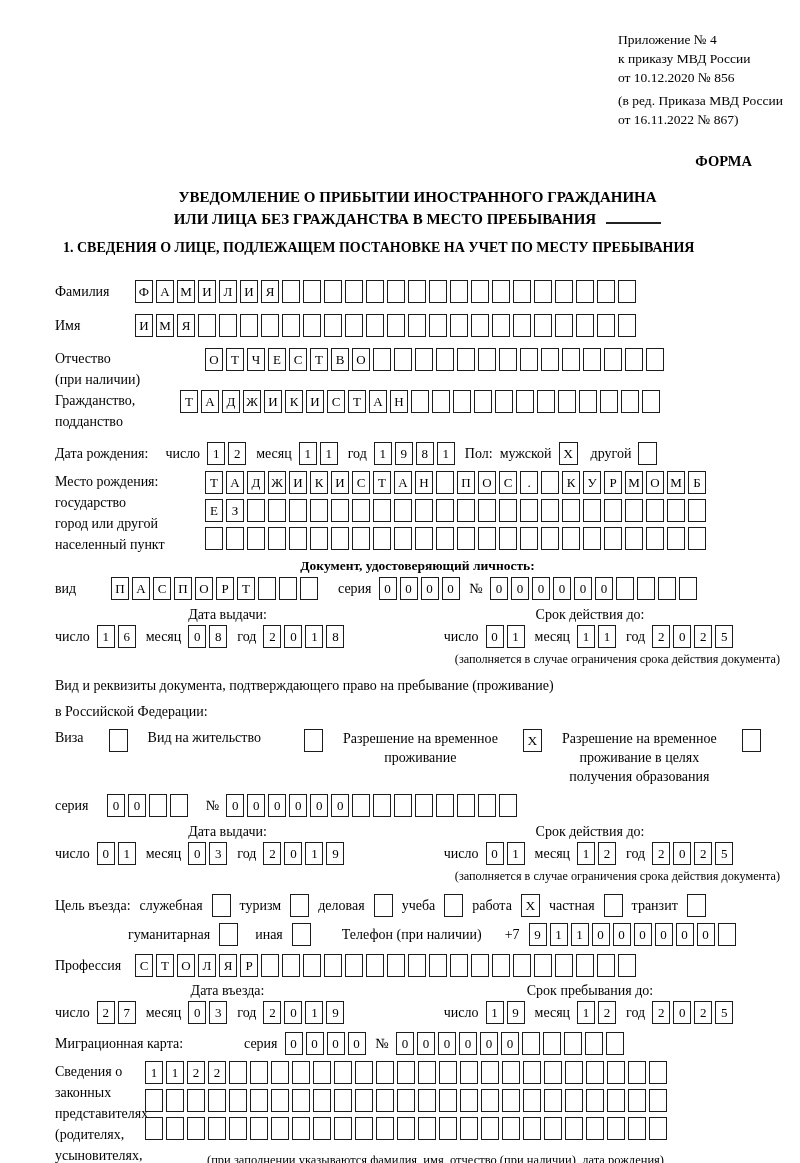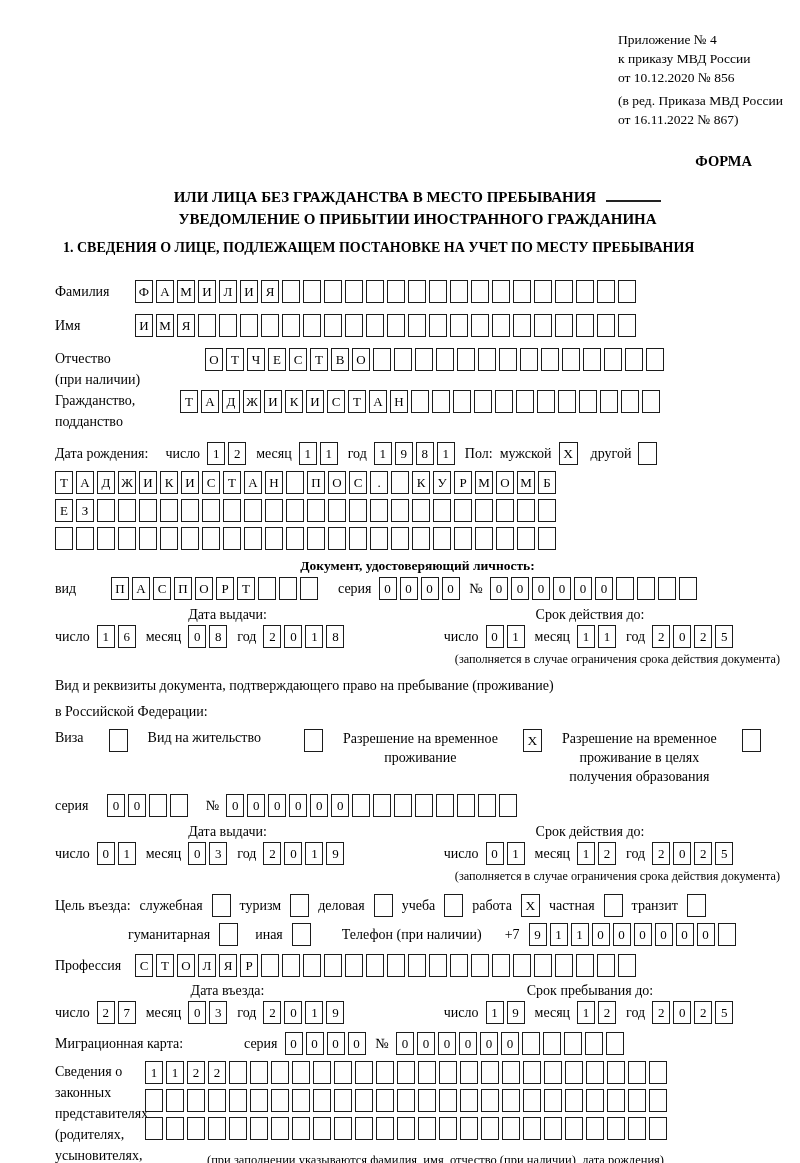--- a/index.html
+++ b/index.html
@@ -77,24 +77,24 @@
     <div>к приказу МВД России</div>
     <div>от 10.12.2020 № 856</div>
     <div class="gap"></div>
     <div>(в ред. Приказа МВД России</div>
     <div>от 16.11.2022 № 867)</div>
   </div>
 
   <div class="forma">ФОРМА</div>
 
   <div class="title">
+    <div>УВЕДОМЛЕНИЕ О ПРИБЫТИИ ИНОСТРАННОГО ГРАЖДАНИНА</div>
     <div>
       <span>ИЛИ ЛИЦА БЕЗ ГРАЖДАНСТВА В МЕСТО ПРЕБЫВАНИЯ</span><span class="title-blank"></span>
     </div>
-    <div>УВЕДОМЛЕНИЕ О ПРИБЫТИИ ИНОСТРАННОГО ГРАЖДАНИНА</div>
   </div>
 
   <div class="sec-head">1. СВЕДЕНИЯ О ЛИЦЕ, ПОДЛЕЖАЩЕМ ПОСТАНОВКЕ НА УЧЕТ ПО МЕСТУ ПРЕБЫВАНИЯ</div>
 
   <div class="row mt24">
     <div class="lbl w80" style="line-height:23px;">Фамилия</div>
     <div class="cells">
         <span class="cell">Ф</span>
         <span class="cell">А</span>
         <span class="cell">М</span>
@@ -235,20 +235,26 @@
         <span class="cell">1</span>
       </span>
     <span class="lbl">Пол:</span>
     <span class="lbl">мужской</span>
     <span class="cbx">X</span>
     <span class="lbl" style="margin-left:6px;">другой</span>
     <span class="cbx"></span>
   </div>
 
   <div class="row mt6">
+    <div class="w150">
+      <div class="lbl2">Место рождения:</div>
+      <div class="lbl2">государство</div>
+      <div class="lbl2">город или другой</div>
+      <div class="lbl2">населенный пункт</div>
+    </div>
     <div class="cells-stack">
       <div class="cells">
           <span class="cell">Т</span>
           <span class="cell">А</span>
           <span class="cell">Д</span>
           <span class="cell">Ж</span>
           <span class="cell">И</span>
           <span class="cell">К</span>
           <span class="cell">И</span>
           <span class="cell">С</span>

